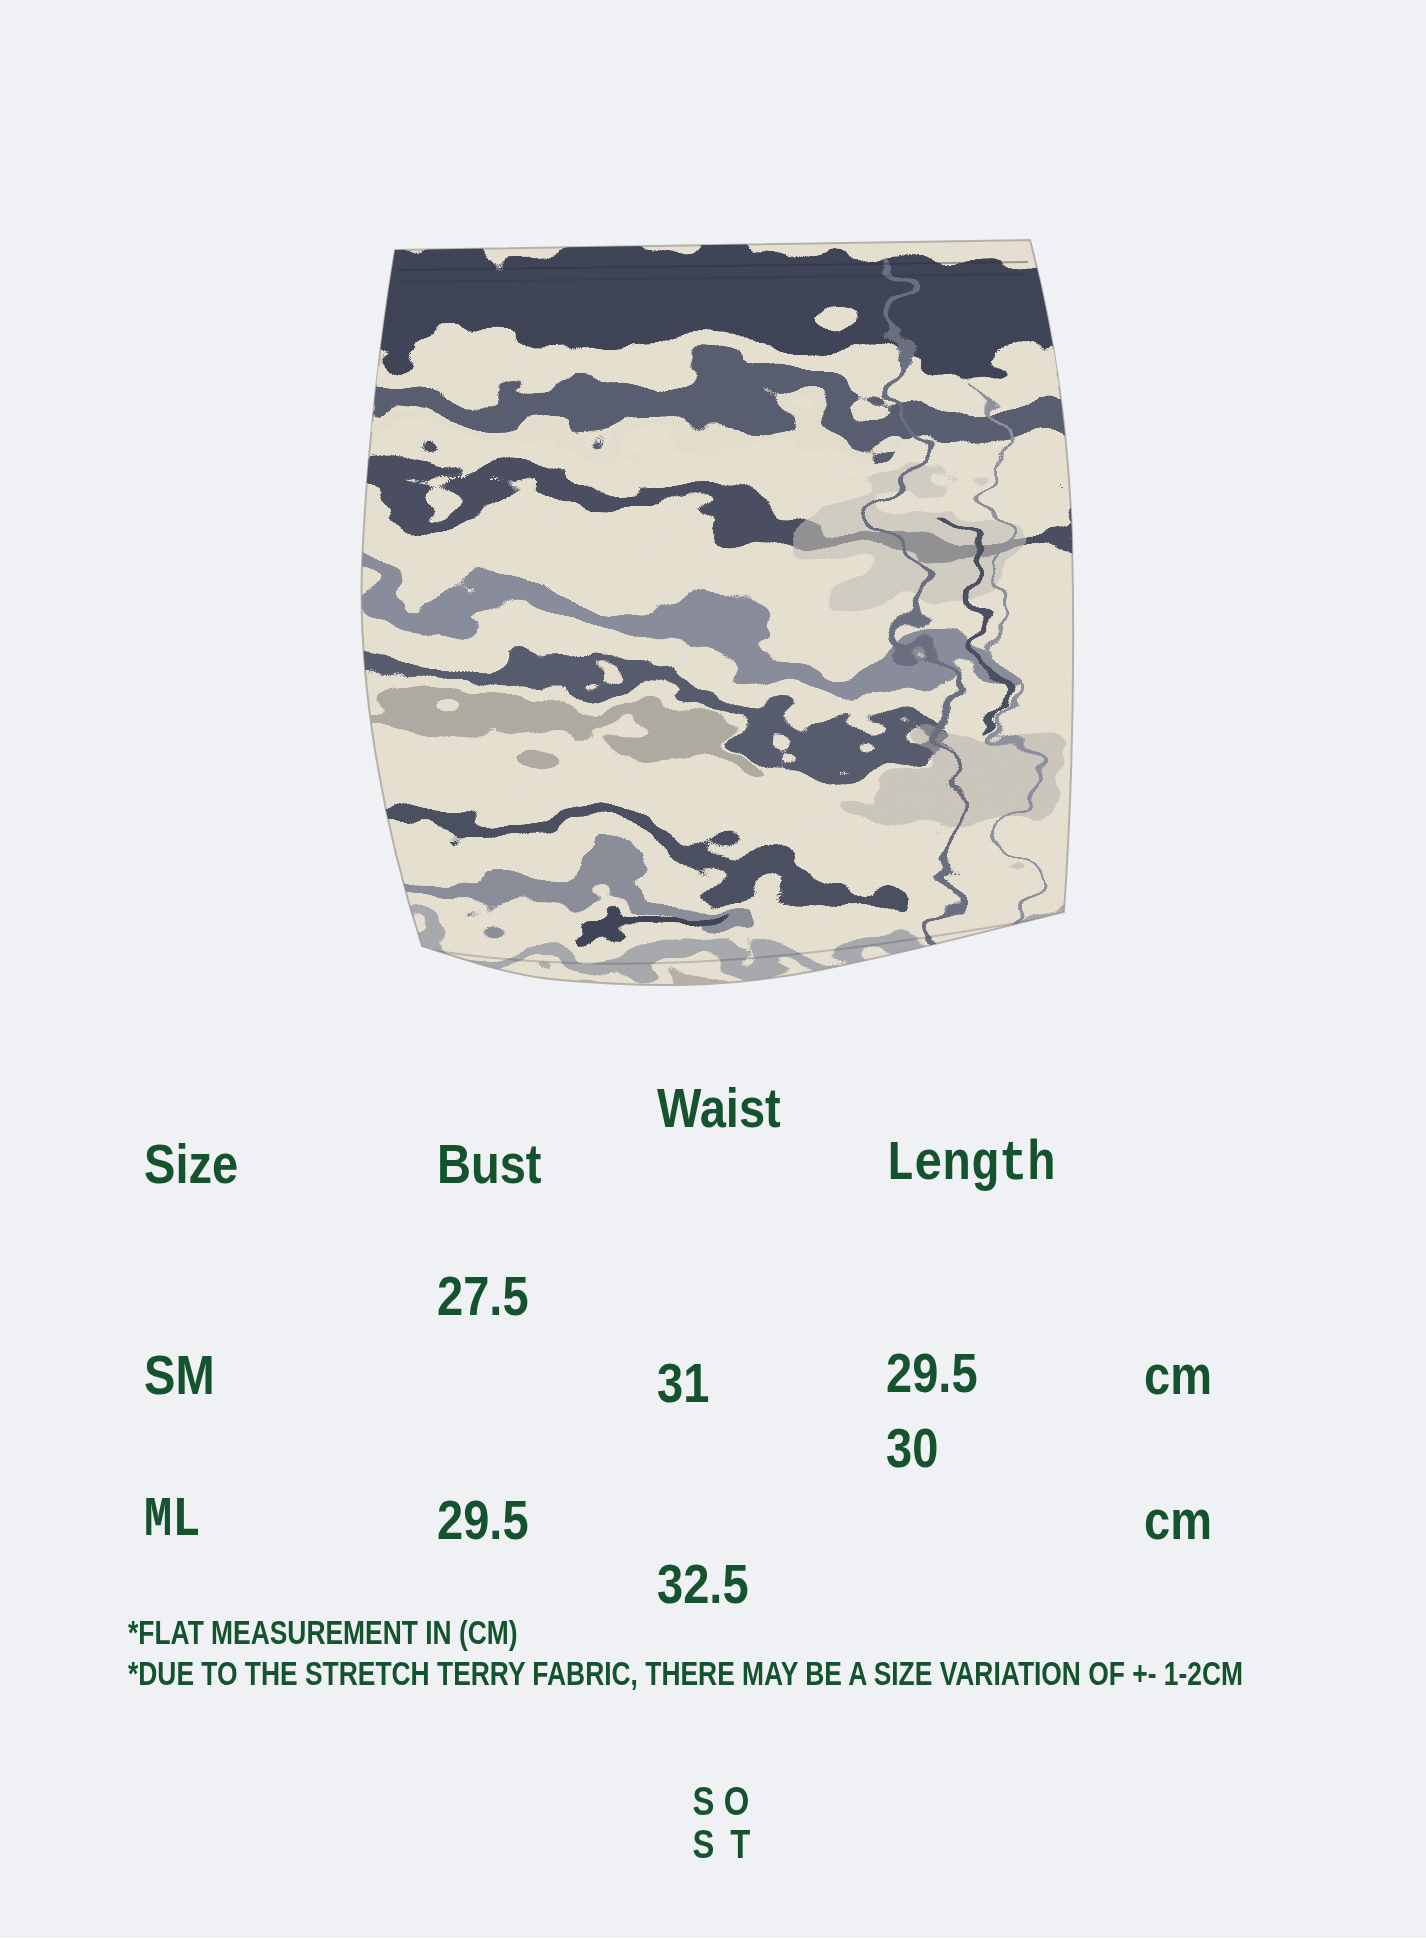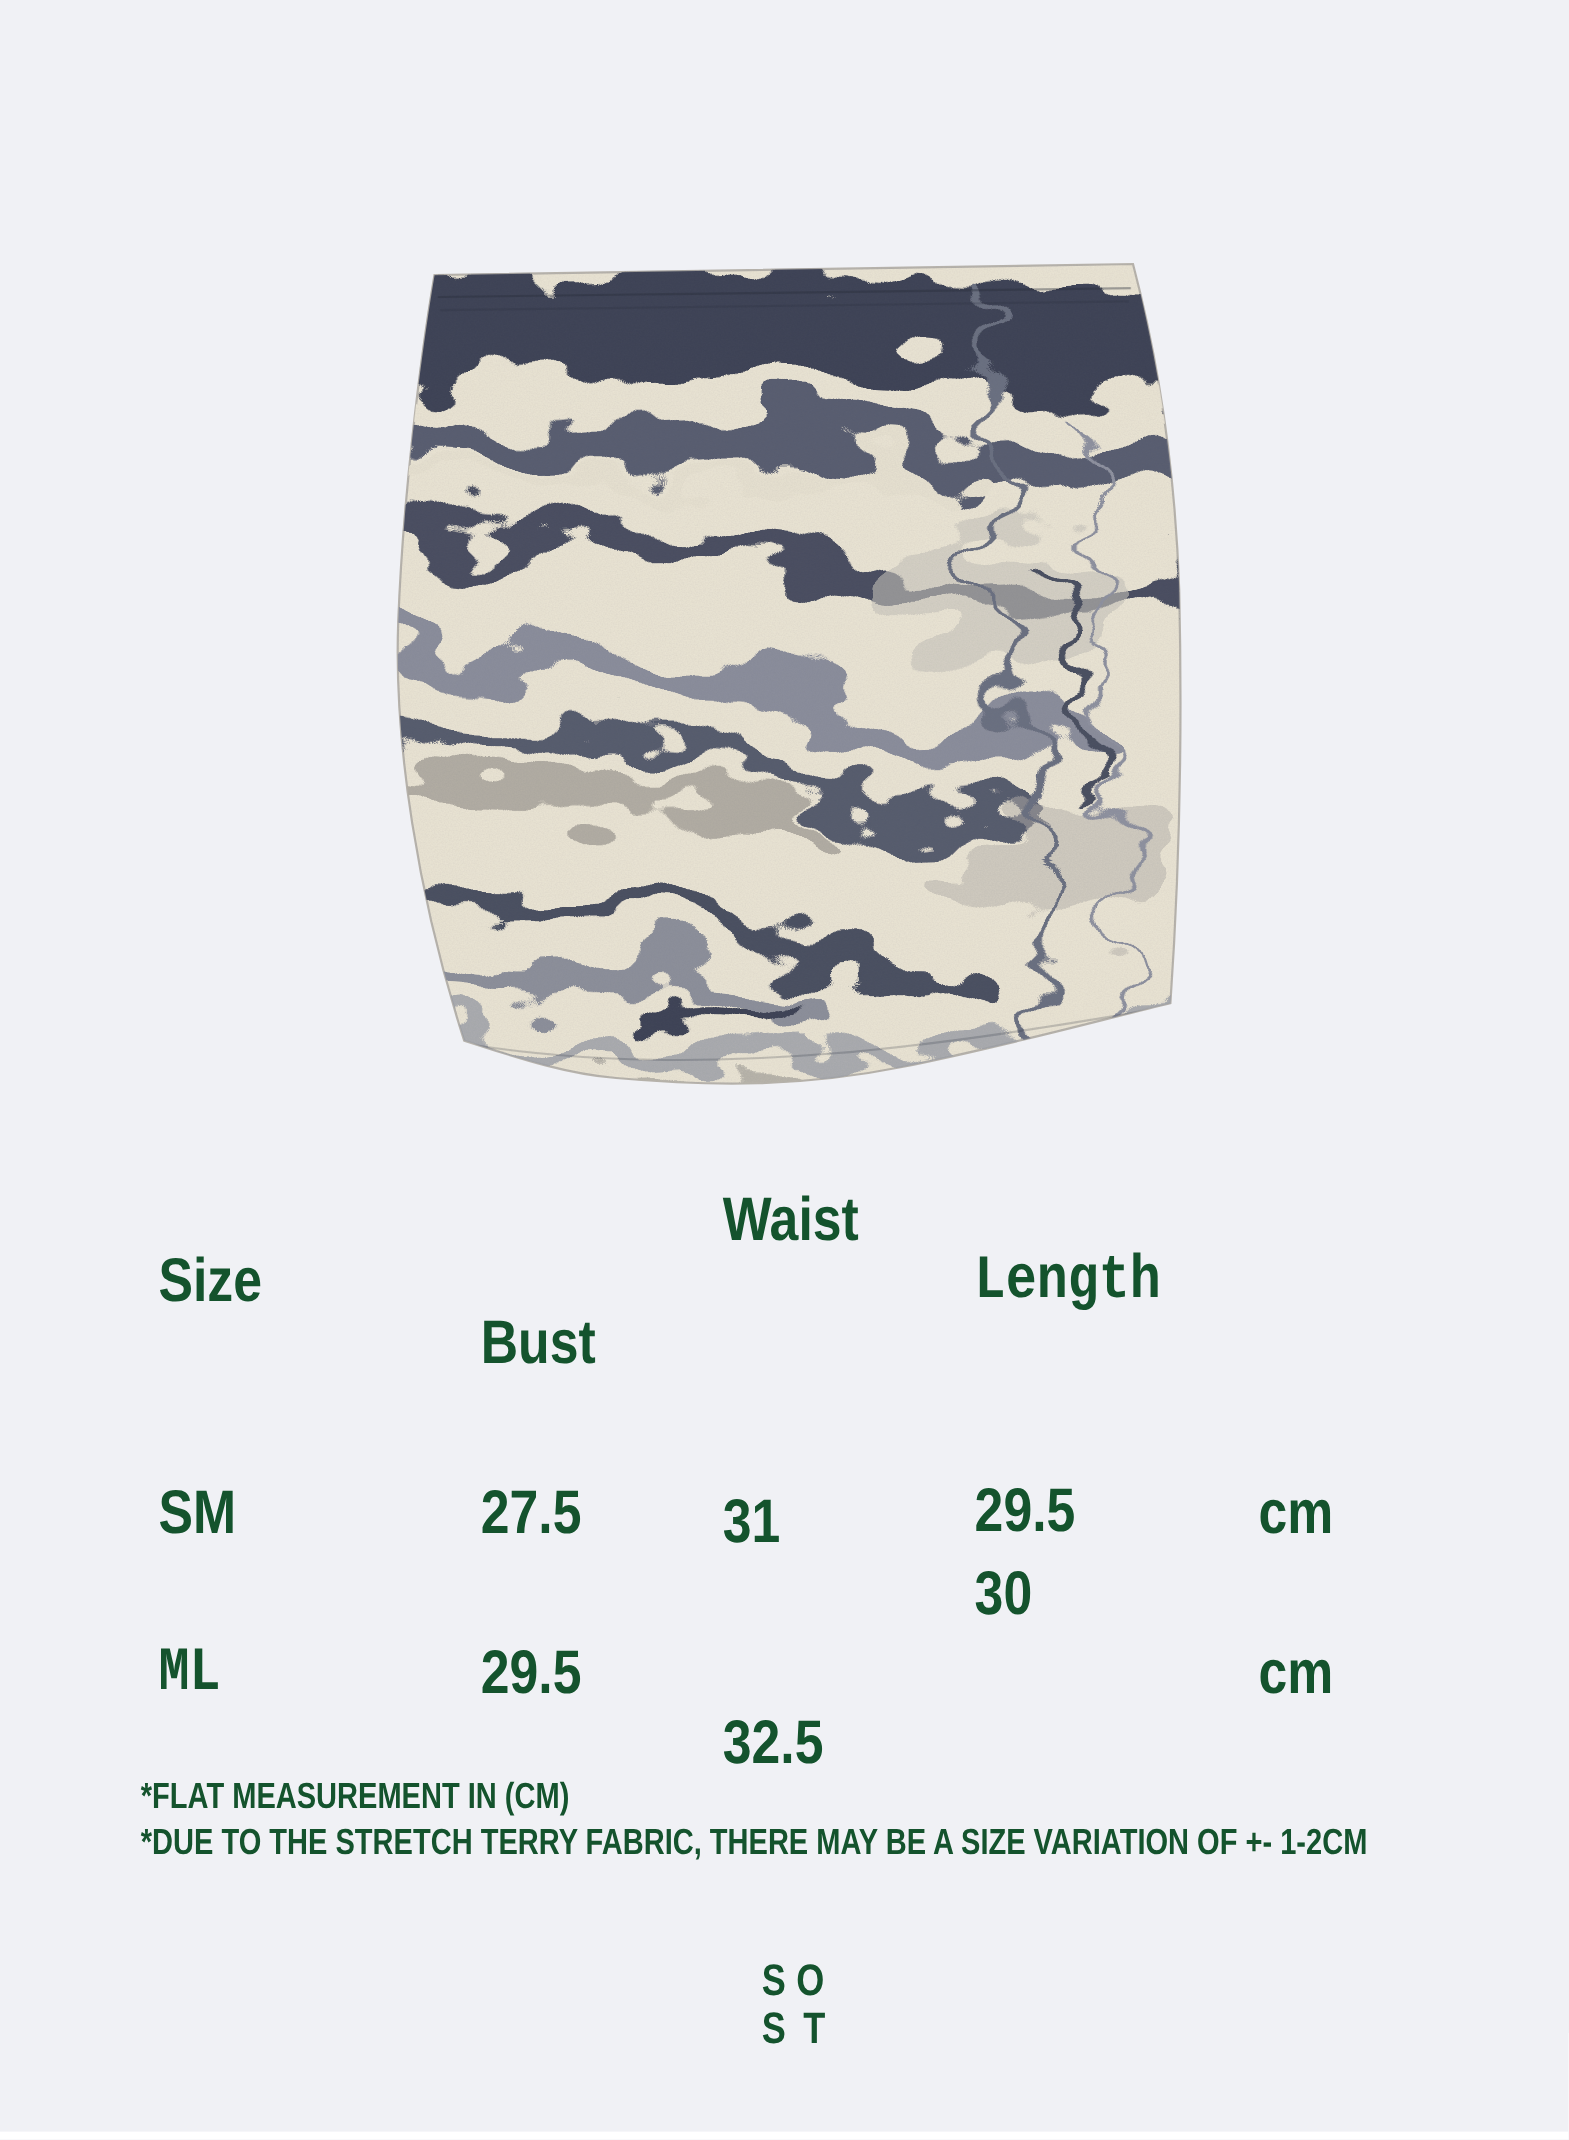--- a/index.html
+++ b/index.html
@@ -78,28 +78,28 @@
         <path d="M48,34 L678,26" stroke="rgba(40,44,58,0.40)" stroke-width="2" fill="none"></path>
         <path d="M50,46 L676,38" stroke="rgba(40,44,58,0.22)" stroke-width="2" fill="none"></path>
 
         <path d="M80,714 C300,748 520,712 708,680" stroke="rgba(40,44,58,0.22)" stroke-width="2" fill="none"></path>
       </g>
     </svg>
   </div>
 
   <div>
     <div class="hcell c-size" style="top:1136px;"><span class="cond">Size</span></div>
-    <div class="hcell c-bust" style="top:1192px;text-align:right;"><span class="cond">Bust</span></div>
+    <div class="hcell c-bust" style="top:1136px;text-align:right;"><span class="cond">Bust</span></div>
     <div class="hcell c-waist" style="top:1080px;"><span class="cond">Waist</span></div>
     <div class="hcell c-length" style="top:1136px;font-family:Liberation Mono, monospace;"><span class="cond">Length</span></div>
   </div>
 
   <div>
     <div class="vcell c-size" style="top:1347px;"><span class="cond">SM</span></div>
-    <div class="vcell c-bust" style="top:1347px;"><span class="cond">27.5</span></div>
+    <div class="vcell c-bust" style="top:1268px;"><span class="cond">27.5</span></div>
     <div class="vcell c-waist" style="top:1355px;"><span class="cond">31</span></div>
     <div class="vcell c-length" style="top:1345px;"><span class="cond">29.5</span></div>
     <div class="vcell c-unit" style="top:1347px;"><span class="cond">cm</span></div>
   </div>
 
   <div>
     <div class="vcell c-size" style="top:1492px;font-family:Liberation Mono, monospace;"><span class="cond">ML</span></div>
     <div class="vcell c-bust" style="top:1492px;"><span class="cond">29.5</span></div>
     <div class="vcell c-waist" style="top:1556px;"><span class="cond">32.5</span></div>
     <div class="vcell c-length" style="top:1420px;"><span class="cond">30</span></div>

